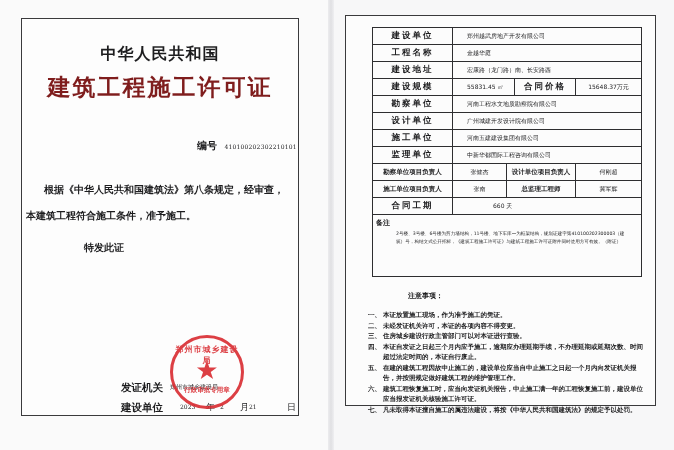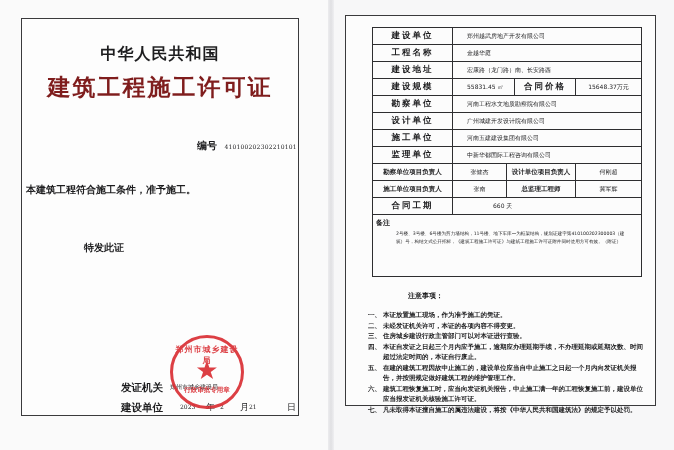--- a/index.html
+++ b/index.html
@@ -123,20 +123,21 @@
 <div class="fold"></div>
 
 <div class="left-frame">
   <div class="country">中华人民共和国</div>
   <div class="cert-title">建筑工程施工许可证</div>
   <div class="serial">
     <span>编号</span>
     <span class="num">410100202302210101</span>
   </div>
   <div class="body-text">
+    <div class="indent">根据《中华人民共和国建筑法》第八条规定，经审查，</div>
     <div>本建筑工程符合施工条件，准予施工。</div>
   </div>
   <div class="special">特发此证</div>
 
   <div class="issuer-label">发证机关</div>
   <div class="issuer-value">郑州市城乡建设局</div>
   <div class="date-label">建设单位</div>
   <div class="date-row">
     <span style="left:158px;font-size:6px;top:2px;">2023</span>
     <span style="left:184px;">年</span>

